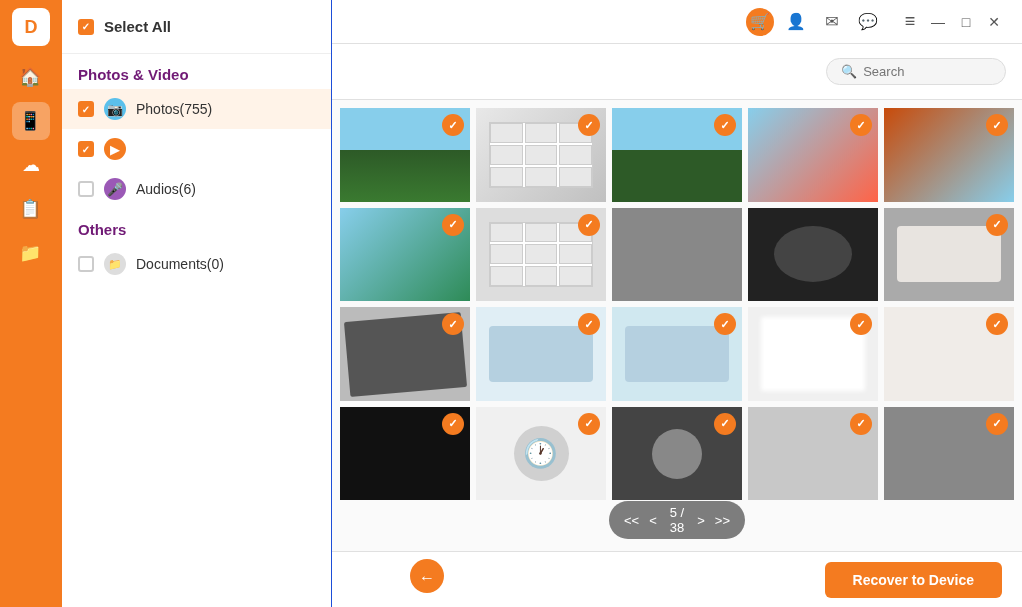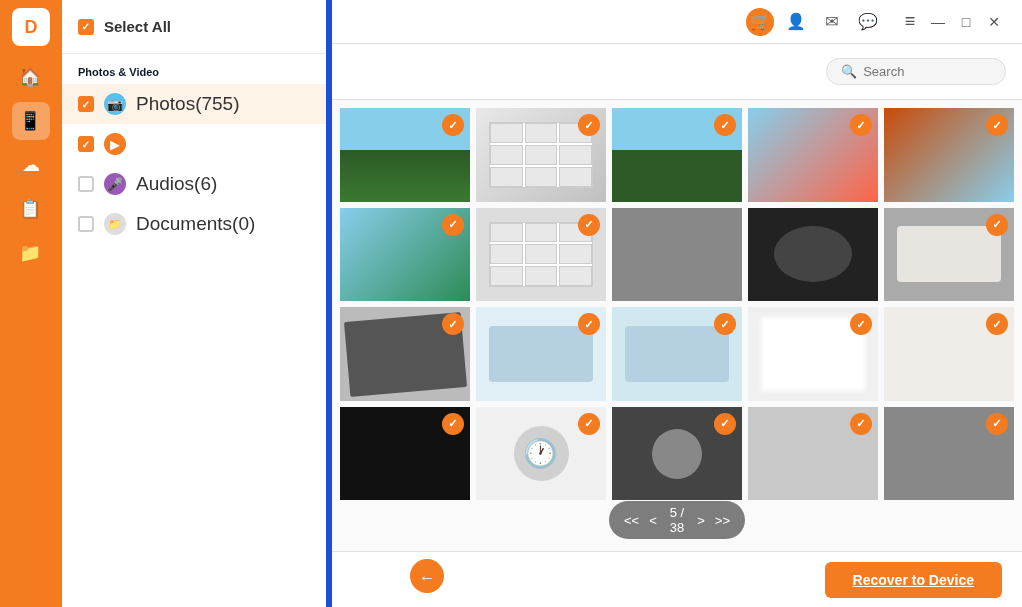--- a/index.html
+++ b/index.html
@@ -36,41 +36,41 @@
       background: rgba(255,255,255,0.3);
     }
 
     
     .panel {
       width: 270px;
       background: white;
       height: 607px;
       display: flex;
       flex-direction: column;
-      border-right: 6px solid #1d4ed8;
+      border-right: 1px solid #1d4ed8;
     }
 
     .panel-header {
       padding: 18px 16px;
       border-bottom: 1px solid #eee;
       display: flex;
       align-items: center;
       gap: 10px;
     }
     .panel-header label {
       font-size: 15px;
       font-weight: 600;
       color: #333;
       cursor: pointer;
     }
 
     .panel-section-title {
       padding: 12px 16px 6px;
-      font-size: 11px;
-      color: #0f172a;
+      font-size: 15px;
+      color: #701a75;
       font-weight: 600;
     }
 
     .panel-item {
       padding: 9px 16px;
       display: flex;
       align-items: center;
       gap: 10px;
       cursor: pointer;
     }
@@ -82,21 +82,21 @@
       border-radius: 50%;
       display: flex; align-items: center; justify-content: center;
       font-size: 13px;
     }
     .panel-item .item-icon.photo { background: #5bc0eb; color: white; }
     .panel-item .item-icon.video { background: #f47b20; color: white; }
     .panel-item .item-icon.audio { background: #9b59b6; color: white; }
     .panel-item .item-icon.doc { background: #ddd; color: #555; font-size: 11px; }
 
     .panel-item .item-label {
-      font-size: 19px;
+      font-size: 14px;
       color: #333;
       flex: 1;
     }
 
     
     .cb {
       width: 16px; height: 16px;
       border-radius: 3px;
       border: 2px solid #ccc;
       display: inline-flex; align-items: center; justify-content: center;
@@ -222,21 +222,20 @@
       gap: 12px;
     }
     .btn-recover {
       padding: 10px 28px;
       border-radius: 6px;
       border: none;
       font-size: 14px;
       font-weight: 600;
       cursor: pointer;
       color: white;
-      text-decoration: underline;
     }
     .btn-recover.device { background: #f47b20; }
     .btn-recover.pc { background: #f47b20; }
 
     .back-btn {
       width: 34px; height: 34px;
       background: #f47b20;
       border-radius: 50%;
       display: flex; align-items: center; justify-content: center;
       color: white;
@@ -338,20 +337,21 @@
     <div class="cb checked"></div>
     <div class="item-icon video">▶</div>
   </div>
 
   <div class="panel-item">
     <div class="cb unchecked"></div>
     <div class="item-icon audio">🎤</div>
     <span class="item-label">Audios(6)</span>
   </div>
 
+  <div class="panel-section-title">Others</div>
 
   <div class="panel-item">
     <div class="cb unchecked"></div>
     <div class="item-icon doc">📁</div>
     <span class="item-label">Documents(0)</span>
   </div>
 </div>
 
 <div class="main">
 

